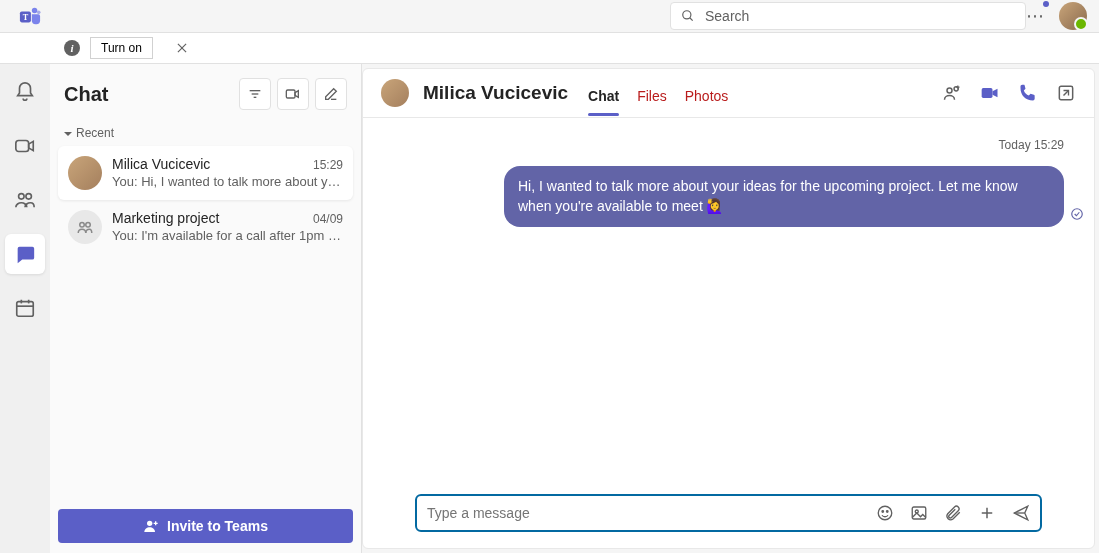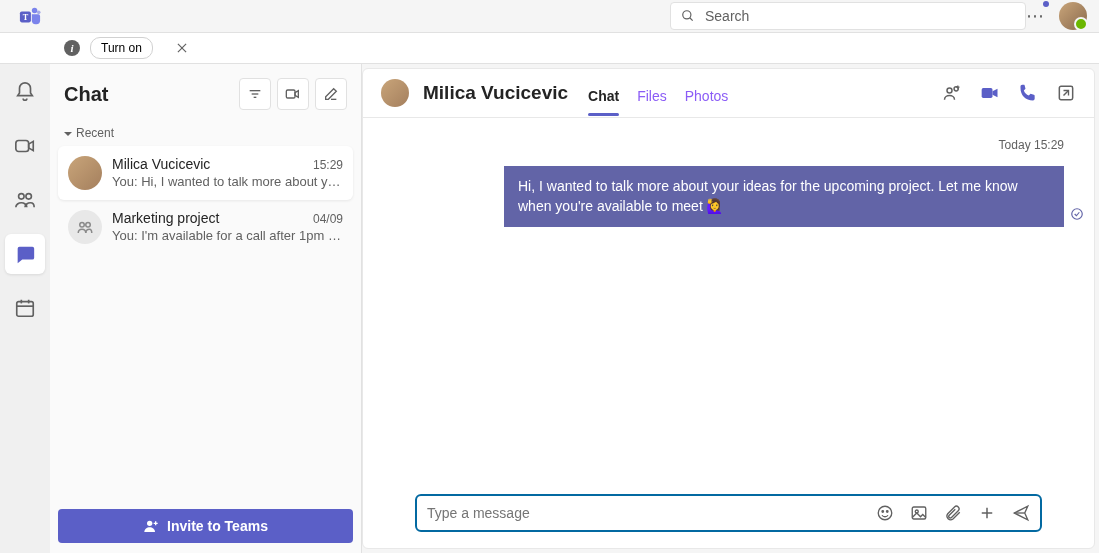--- a/index.html
+++ b/index.html
@@ -14,21 +14,21 @@
     .search input::placeholder { color: #616161; }
     .topbar-right { display: flex; align-items: center; gap: 14px; }
     .ellipsis { color: #616161; font-size: 18px; letter-spacing: 1px; cursor:pointer; position: relative; }
     .ellipsis::after { content: ''; position: absolute; top: -4px; right: -4px; width: 6px; height: 6px; background: #5b5fc7; border-radius: 50%; }
     .avatar-tr { width: 28px; height: 28px; border-radius: 50%; background: linear-gradient(135deg,#c9a57a,#8a6a4d); position: relative; }
     .avatar-tr::after { content: ''; position: absolute; bottom: -1px; right: -1px; width: 10px; height: 10px; background: #6bb700; border: 2px solid #f5f5f5; border-radius: 50%; }
 
     .banner { height: 32px; display: flex; align-items: center; padding: 0 12px 0 60px; border-top: 1px solid #e1e1e1; border-bottom: 1px solid #e1e1e1; background: #fff; gap: 10px; font-size: 13px; }
     .banner-icon { width: 16px; height: 16px; border-radius: 50%; background: #616161; color: #fff; display:flex; align-items:center; justify-content:center; font-style: italic; font-family: Georgia, serif; font-size: 11px; font-weight: bold; margin-left: 4px; }
     .banner-text { flex: 1; }
-    .turn-on { border: 1px solid #d1d1d1; background: #fff; padding: 3px 10px; border-radius: 10px; font-size: 12px; cursor:pointer; }
+    .turn-on { border: 1px solid #d1d1d1; background: #fff; padding: 3px 10px; border-radius: 0; font-size: 12px; cursor:pointer; }
     .banner-close { width: 18px; height: 18px; display:flex;align-items:center;justify-content:center; color:#616161; cursor:pointer; margin-left: 10px; }
 
     .body { flex: 1; display: flex; min-height: 0; }
     .rail { width: 50px; background: #f0f0f0; display: flex; flex-direction: column; align-items: center; padding-top: 8px; gap: 14px; }
     .rail-item { width: 40px; height: 40px; display:flex;align-items:center;justify-content:center; border-radius: 6px; color: #616161; cursor:pointer; }
     .rail-item.active { background: #fff; color: #5b5fc7; box-shadow: 0 1px 3px rgba(0,0,0,.1); }
     .rail-item svg { width: 22px; height: 22px; }
 
     .sidebar { width: 312px; background: #fafafa; display: flex; flex-direction: column; border-right: 1px solid #e1e1e1; }
     .sidebar-head { display: flex; align-items: center; padding: 14px 14px 10px; gap: 6px; }
@@ -47,31 +47,31 @@
     .chat-name { font-weight: 400; font-size: 14px; }
     .chat-time { font-size: 12px; color: #616161; }
     .chat-preview { font-size: 13px; color: #616161; white-space: nowrap; overflow:hidden; text-overflow: ellipsis; margin-top:2px;}
     .invite-btn { margin: auto 8px 10px; height: 34px; background: #5b5fc7; color: #fff; border:none; border-radius: 4px; display:flex;align-items:center;justify-content:center; gap:8px; font-size:14px; font-weight:600; cursor:pointer;}
 
     .main { flex:1; background:#fff; border: 1px solid #e8e8e8; border-radius: 6px; margin: 4px 4px 4px 0; display:flex; flex-direction:column; min-width:0;}
     .chat-header { display:flex; align-items:center; padding: 10px 18px; border-bottom: 1px solid #e8e8e8; gap: 14px;}
     .header-avatar { width: 28px; height:28px; border-radius:50%; background: linear-gradient(135deg,#c9a57a,#a47f5d); }
     .header-title { font-size: 19px; font-weight: 700; }
     .tabs { display:flex; gap: 18px; margin-left: 6px;}
-    .tab { font-size: 14px; color:#8b5cf6; padding: 6px 0 12px; margin-bottom:-11px; cursor:pointer; position:relative;}
+    .tab { font-size: 14px; color:#b91c1c; padding: 6px 0 12px; margin-bottom:-11px; cursor:pointer; position:relative;}
     .tab.active { color:#242424; font-weight:600;}
     .tab.active::after { content:''; position:absolute; left:0; right:0; bottom:0; height:3px; background:#5b5fc7; border-radius:2px;}
     .header-actions { margin-left:auto; display:flex; gap:18px; color:#5b5fc7;}
     .header-actions .ha { cursor:pointer; display:flex;align-items:center;}
     .header-actions .ha.muted { color:#616161; }
     .header-actions svg { width:20px; height:20px;}
 
     .messages { flex:1; overflow:auto; padding: 20px 30px;}
     .date-sep { text-align:right; font-size:12px; color:#616161; margin-bottom: 14px;}
-    .msg-out { max-width: 560px; margin-left:auto; background:#6264a7; color:#fff; padding: 10px 14px; border-radius: 0; font-size:14px; line-height:1.45; position:relative;}
+    .msg-out { max-width: 560px; margin-left:auto; background:#6264a7; color:#fff; padding: 10px 14px; border-radius: 16px; font-size:14px; line-height:1.45; position:relative;}
     .read-receipt { position:absolute; right:-20px; bottom:0; color:#6264a7; }
     .read-receipt svg{ width:14px; height:14px;}
 
     .composer { border: 2px solid #0369a1; border-radius: 6px; margin: 10px 52px 16px; display:flex; align-items:center; padding: 8px 10px; gap: 10px;}
     .composer input { flex:1; border:none; outline:none; font-size:14px; }
     .composer-icons { display:flex; gap:16px; color:#616161; align-items:center;}
     .composer-icons .ci { cursor:pointer; display:flex;}
     .composer-icons svg { width:18px; height:18px;}
     .send { color:#616161; }
   </style>

